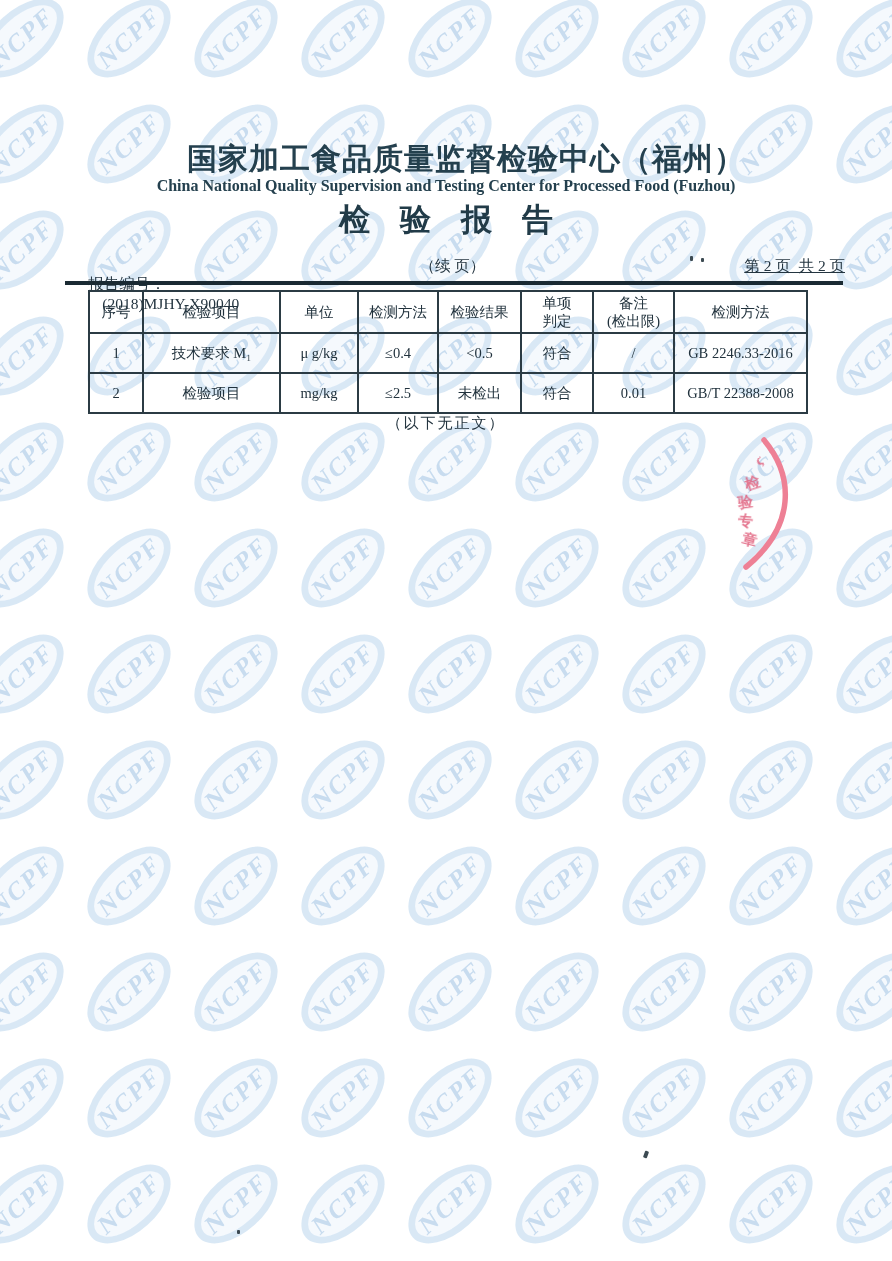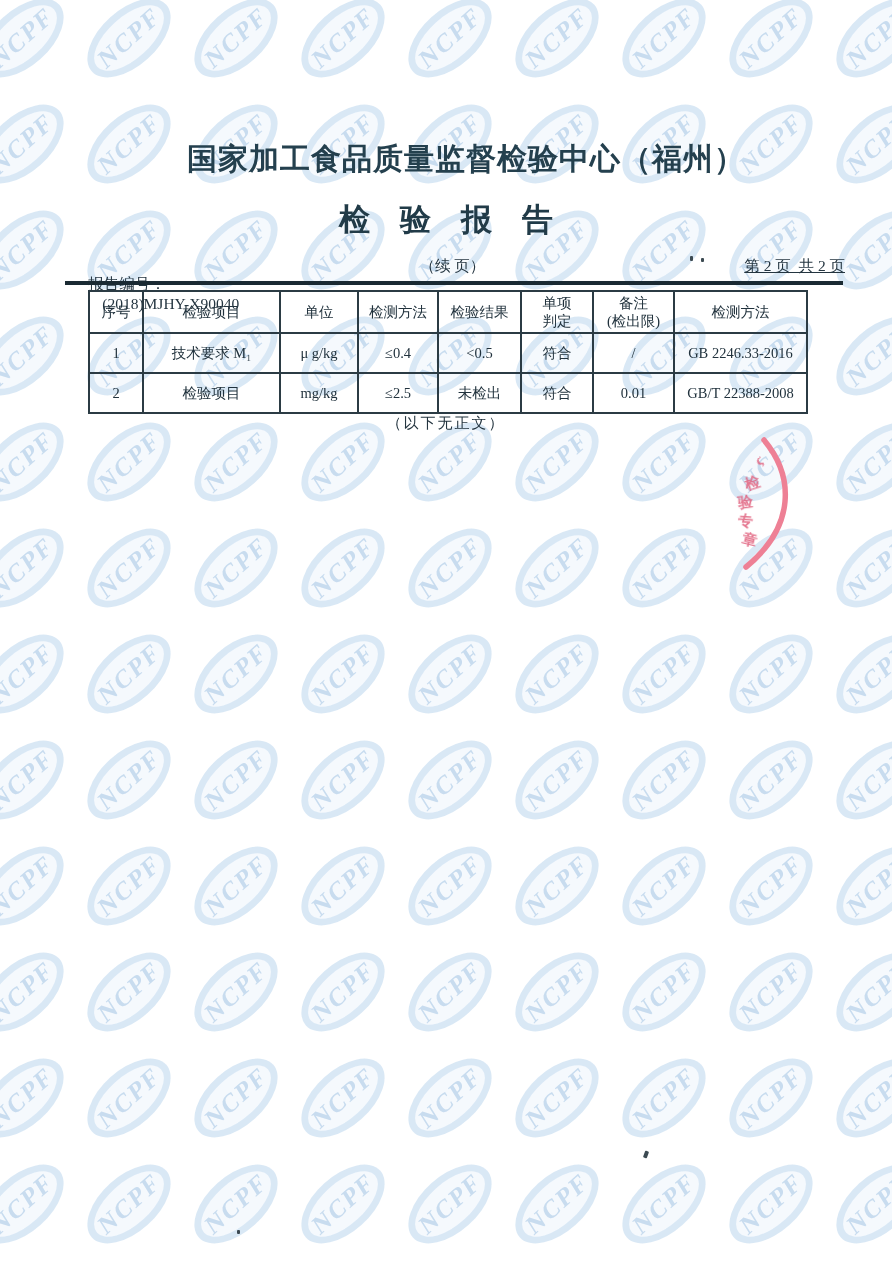--- a/index.html
+++ b/index.html
@@ -437,20 +437,21 @@
     <div class="wm" style="left: 400px; top: 1282px;"></div>
     <div class="wm" style="left: 507px; top: 1282px;"></div>
     <div class="wm" style="left: 614px; top: 1282px;"></div>
     <div class="wm" style="left: 721px; top: 1282px;"></div>
     <div class="wm" style="left: 828px; top: 1282px;"></div>
   </div>
 
 <div class="content">
 
   <div class="org-zh">国家加工食品质量监督检验中心（福州）</div>
+  <div class="org-en">China National Quality Supervision and Testing Center for Processed Food (Fuzhou)</div>
   <div class="rep-zh">检验报告</div>
 
   <div class="meta-row">
     <span class="meta-left">
       <span>报告编号：</span>
       <span class="val">(2018)MJHY-X90040</span>
     </span>
     <span class="meta-center">（续 页）</span>
     <span class="meta-right">第 2 页  共 2 页</span>
   </div>

